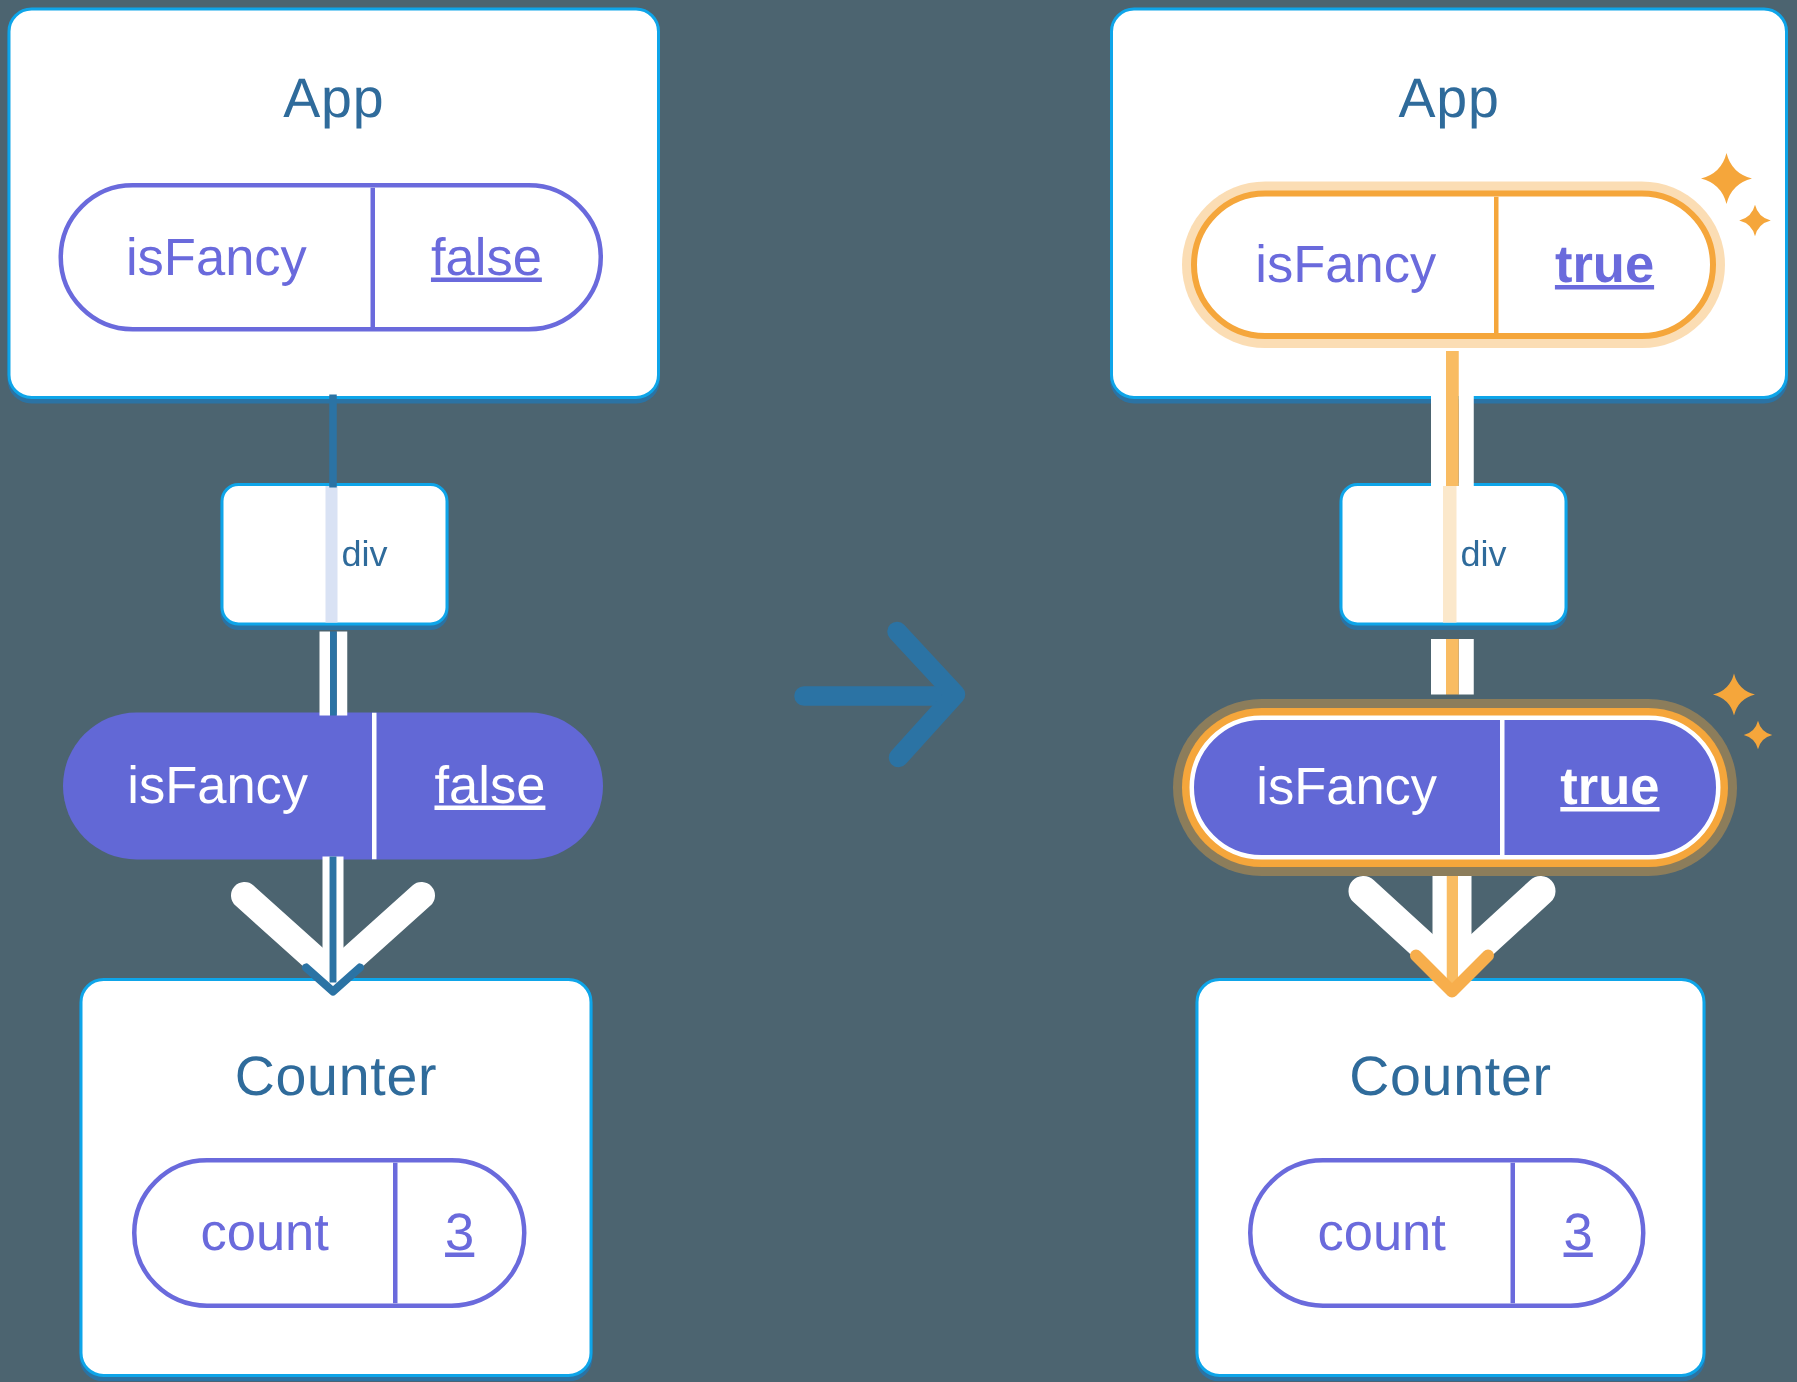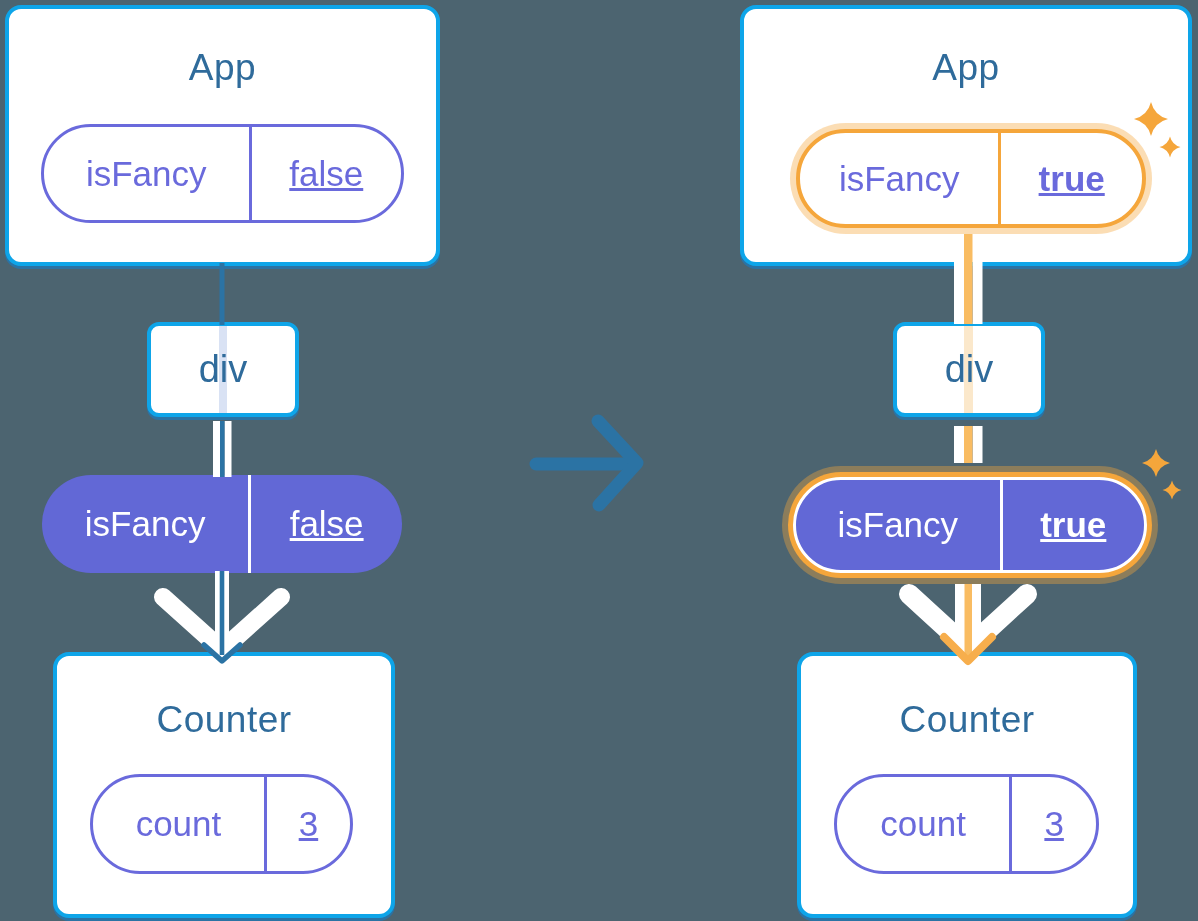--- a/index.html
+++ b/index.html
@@ -3,21 +3,21 @@
 <meta charset="utf-8">
 <style>
   html,body { margin:0; padding:0; background:#4C6470; }
   .canvas {
     position:relative; width:1198px; height:921px; overflow:hidden;
     background:#4C6470;
     font-family:"Liberation Sans", sans-serif;
   }
   .card {
     position:absolute; background:#fff; box-sizing:border-box;
-    border:4px solid #0ea5e9; box-shadow:0 3px 0 #2B73A4;
+    border:2px solid #0ea5e9; box-shadow:0 3px 0 #2B73A4;
     z-index:1;
   }
   .card.big { border-radius:16px; }
   .card.small { border-radius:12px; }
   .card-title {
     position:absolute; left:0; width:100%; text-align:center;
     color:#2F6B9B; font-size:37px; font-weight:500; letter-spacing:.5px;
   }
   .pill {
     position:absolute; display:flex; box-sizing:border-box;
@@ -43,21 +43,21 @@
   .pill.solid-ring {
     background:#6268D6; color:#fff; border:3px solid #fff;
     box-shadow:0 0 0 5px #F5A63B, 0 0 0 11px rgba(245,166,59,.38);
   }
   .pill.solid-ring .key { flex-basis:58.5%; }
   .pill.solid-ring .val { border-left:3px solid #fff; font-weight:bold; }
   .pill.counter-pill .key { flex-basis:66.5%; }
   .div-label {
     position:absolute; left:0; top:0; width:100%; height:100%;
     display:flex; align-items:center; justify-content:center;
-    color:#2F6B9B; font-size:38px; font-weight:500; z-index:2; position:absolute;
+    color:#2F6B9B; font-size:24px; font-weight:500; z-index:2; position:absolute;padding-left:20px;
   }
   .pass-through {
     position:absolute; top:0; bottom:0; z-index:1;
   }
   .overlay {
     position:absolute; left:0; top:0; width:1198px; height:921px;
     z-index:3; pointer-events:none;
   }
 </style>
 </head>

